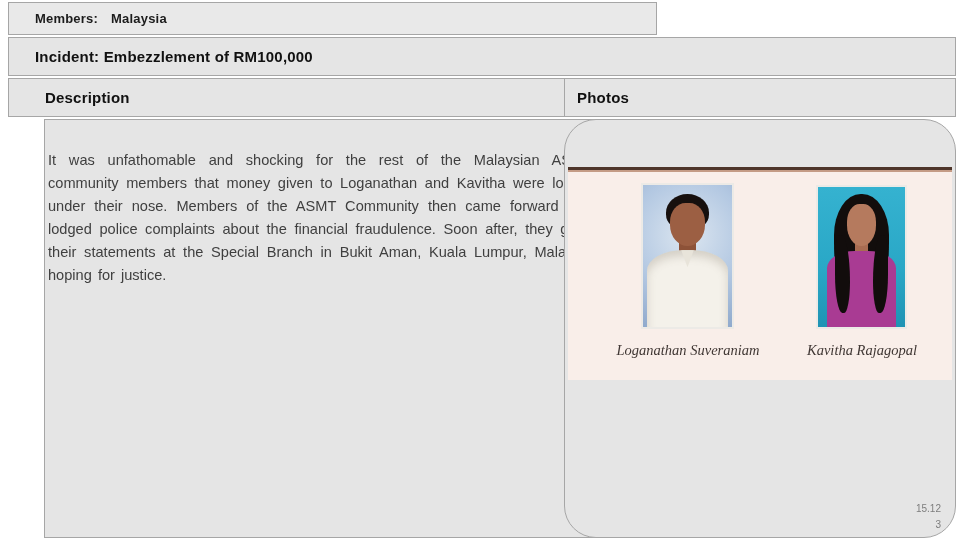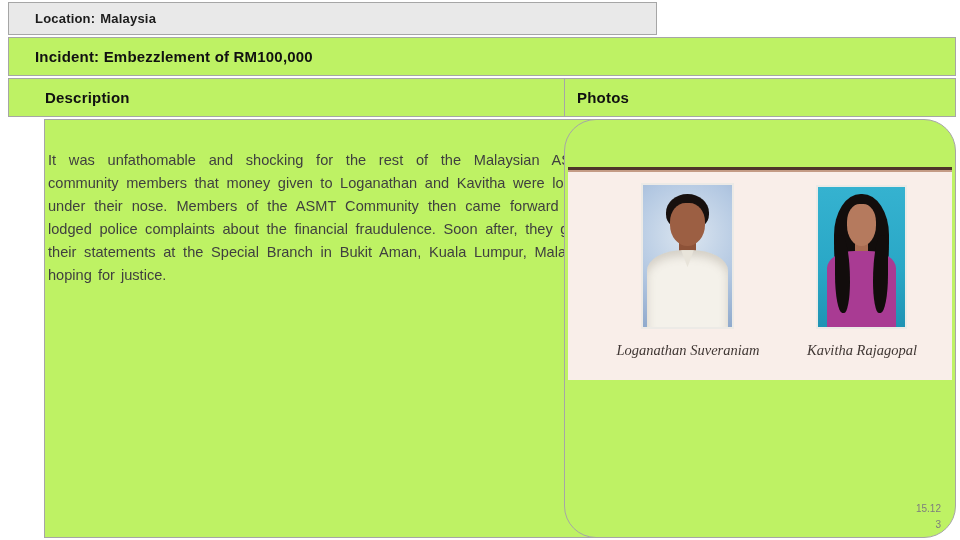--- a/index.html
+++ b/index.html
@@ -9,37 +9,37 @@
     font-family:"Liberation Sans",sans-serif;
     position:relative;overflow:hidden;
     -webkit-font-smoothing:antialiased;
   }
   .slide{position:absolute;inset:0;}
 
   
   .cell{
     position:absolute;
     border:1px solid var(--border,#a6a6a6);
-    background:#bef264;
+    background:#e5e5e5;
     box-sizing:border-box;
     display:flex;align-items:center;
   }
   .cell.gray{background:var(--header-bg,#e9e9e9);}
 
   .row-top-left  {top:2px;  left:8px;  width:649px; height:33px; padding-left:26px;}
   .row-top-right {top:2px;  left:657px;width:299px; height:33px; padding-left:22px;}
   .row-incident  {top:37px; left:8px;  width:948px; height:39px; padding-left:26px;}
   .hdr-desc      {top:78px; left:8px;  width:557px; height:39px; padding-left:36px;}
   .hdr-photos    {top:78px; left:564px;width:392px; height:39px; padding-left:12px;}
   .body-desc     {top:119px;left:8px;  width:557px; height:419px; align-items:flex-start;margin-left:36px;}
   .body-photos   {top:119px;left:564px;width:392px; height:419px; align-items:flex-start;border-radius:32px;}
 
   .kv{font-size:13px;color:#1c1c1c;letter-spacing:.2px;}
   .kv b{font-weight:700;}
-  .kv .val{font-weight:600;margin-left:5px;}
+  .kv .val{font-weight:600;margin-left:13px;}
   .kv .val-light{font-weight:400;color:#4a4a4a;margin-left:6px;}
 
   .incident-title{font-size:15px;font-weight:700;color:#111;letter-spacing:.2px;}
   .col-header{font-size:15px;font-weight:700;color:#111;letter-spacing:.2px;}
 
   .desc-text{
     margin:0;
     padding:29px 8px 0 3px;
     font-size:14.6px;
     line-height:23px;
@@ -113,21 +113,21 @@
     color:var(--footer-text,#7d7d7d);
   }
 </style>
 </head>
 <body>
 
 <div class="slide">
 
   <div class="cell gray row-top-left">
     <span class="kv">
-      <b>Location:</b><span class="val">Malaysia</span>
+      <b>Members:</b><span class="val">Malaysia</span>
     </span>
   </div>
 
   <div class="cell row-incident">
     <span class="incident-title">Incident: Embezzlement of RM100,000</span>
   </div>
 
   <div class="cell hdr-desc">
     <span class="col-header">Description</span>
   </div>

